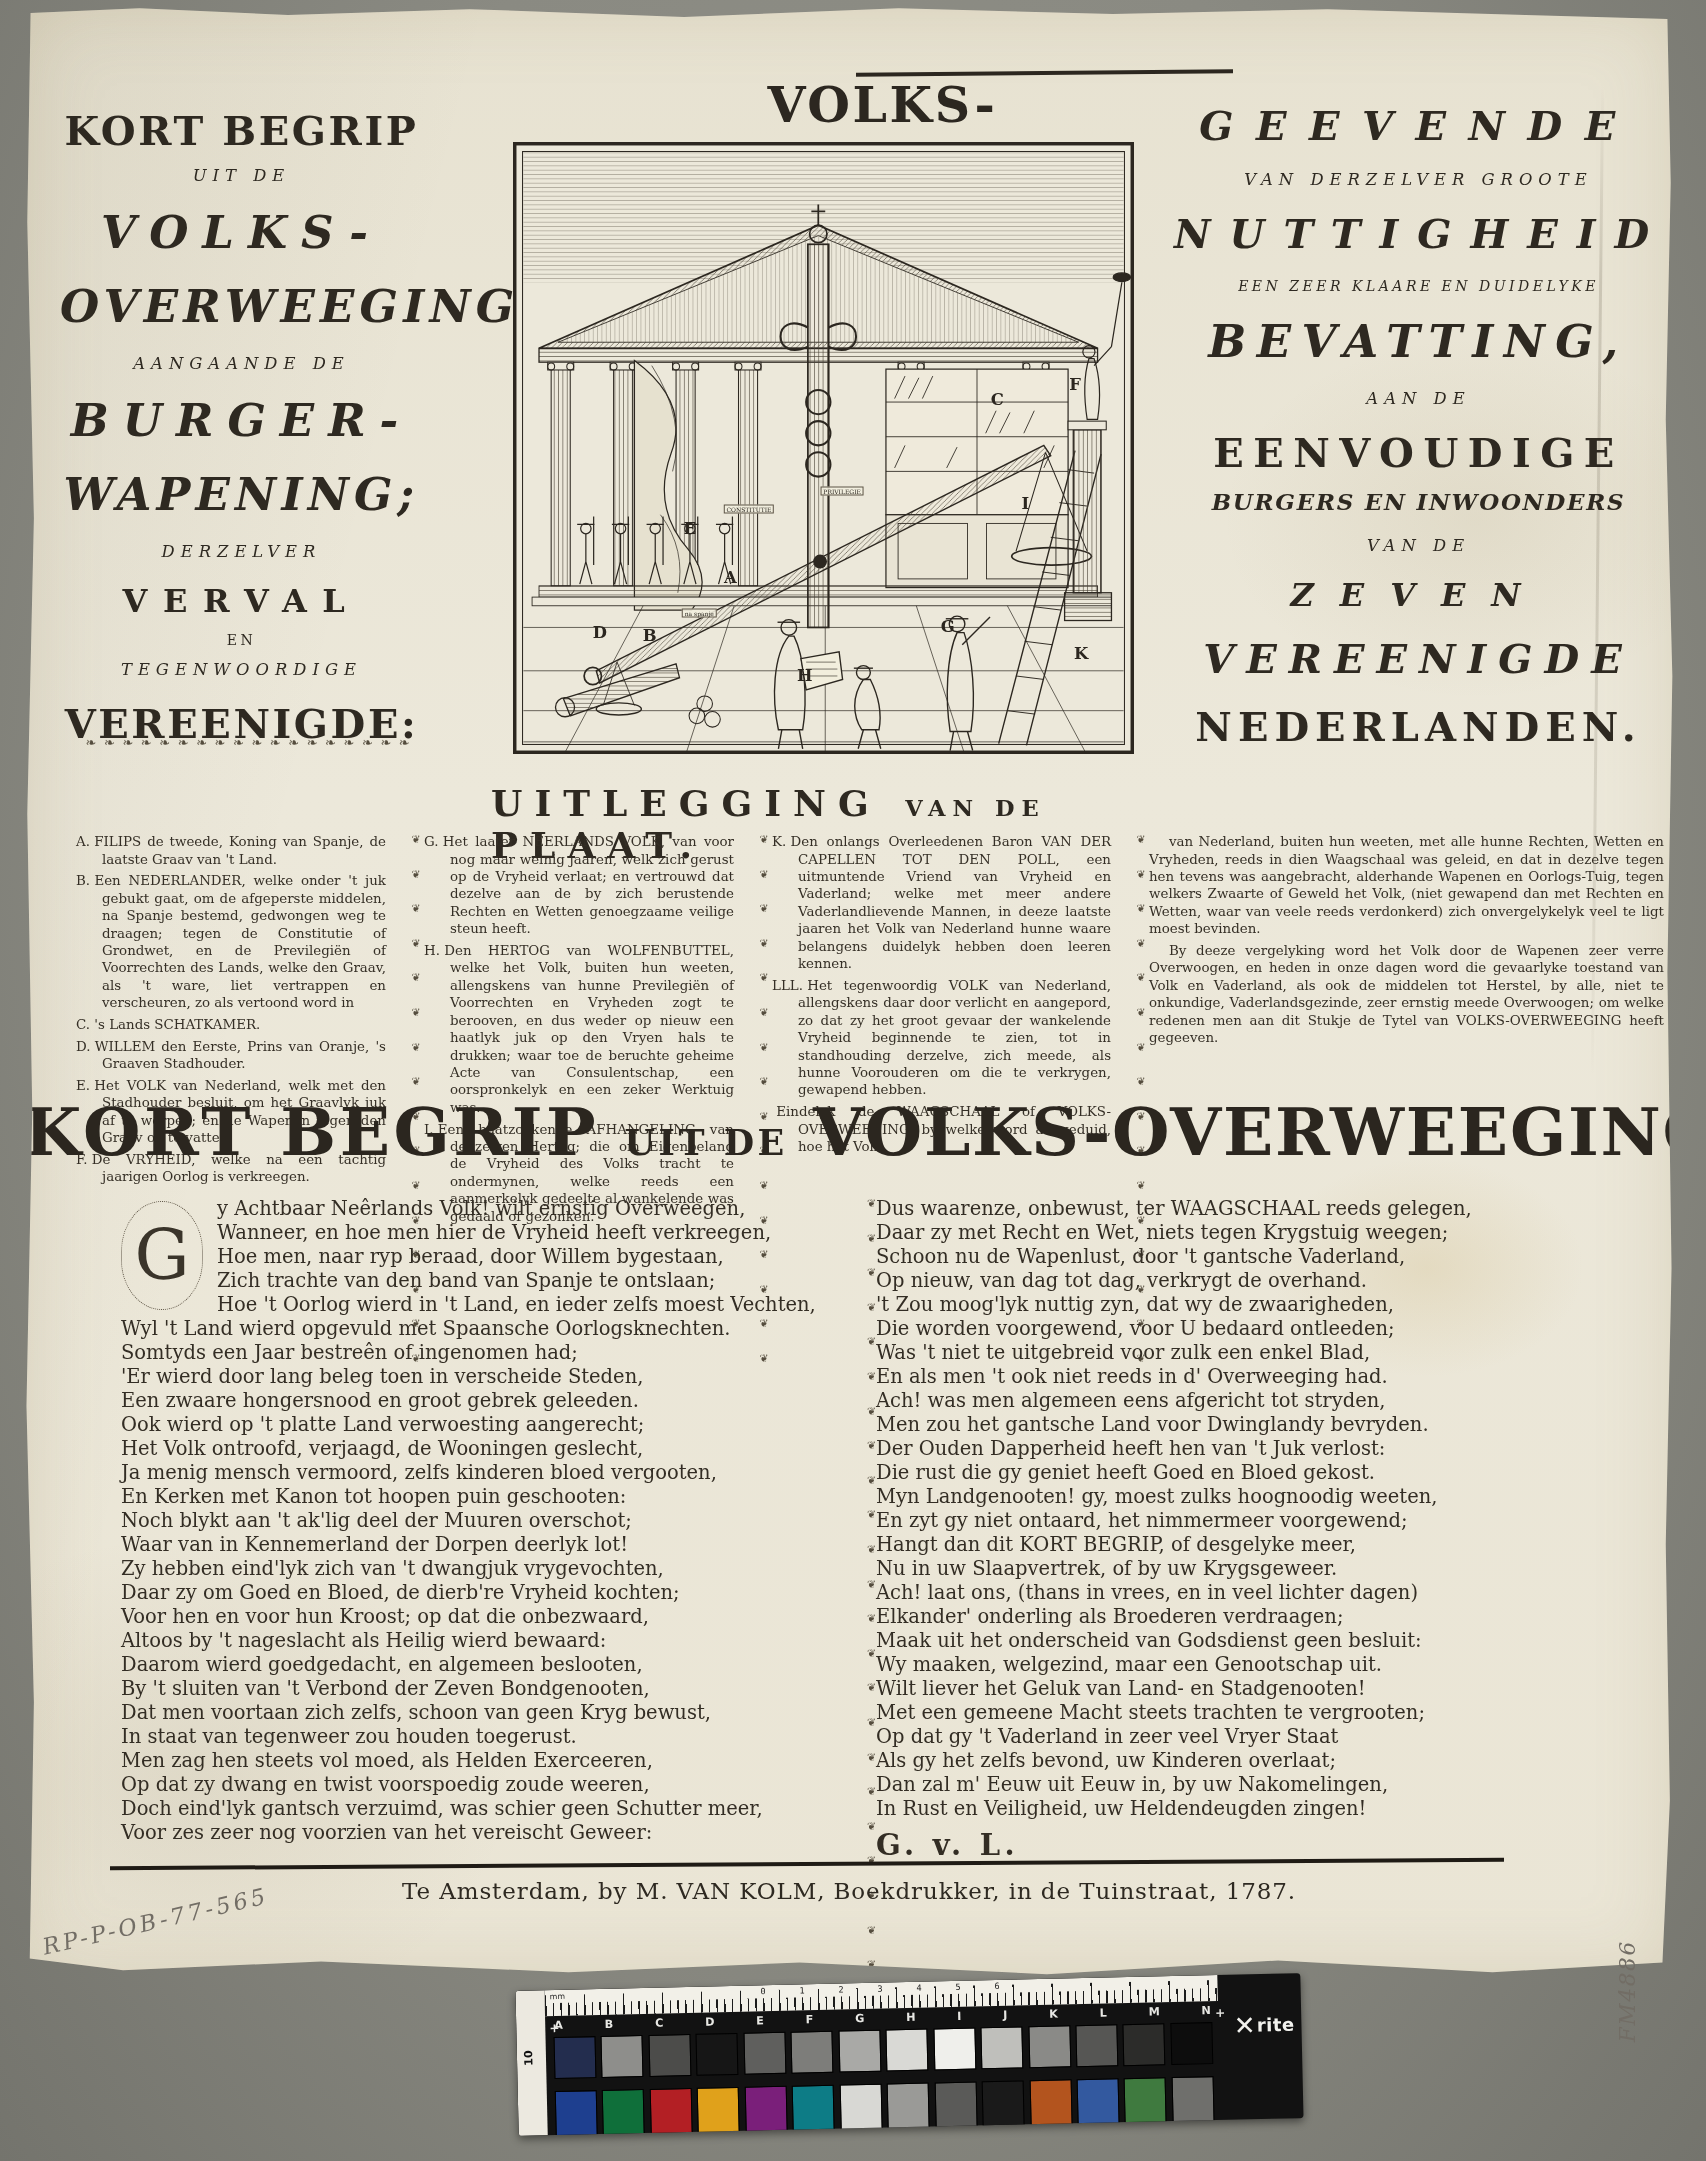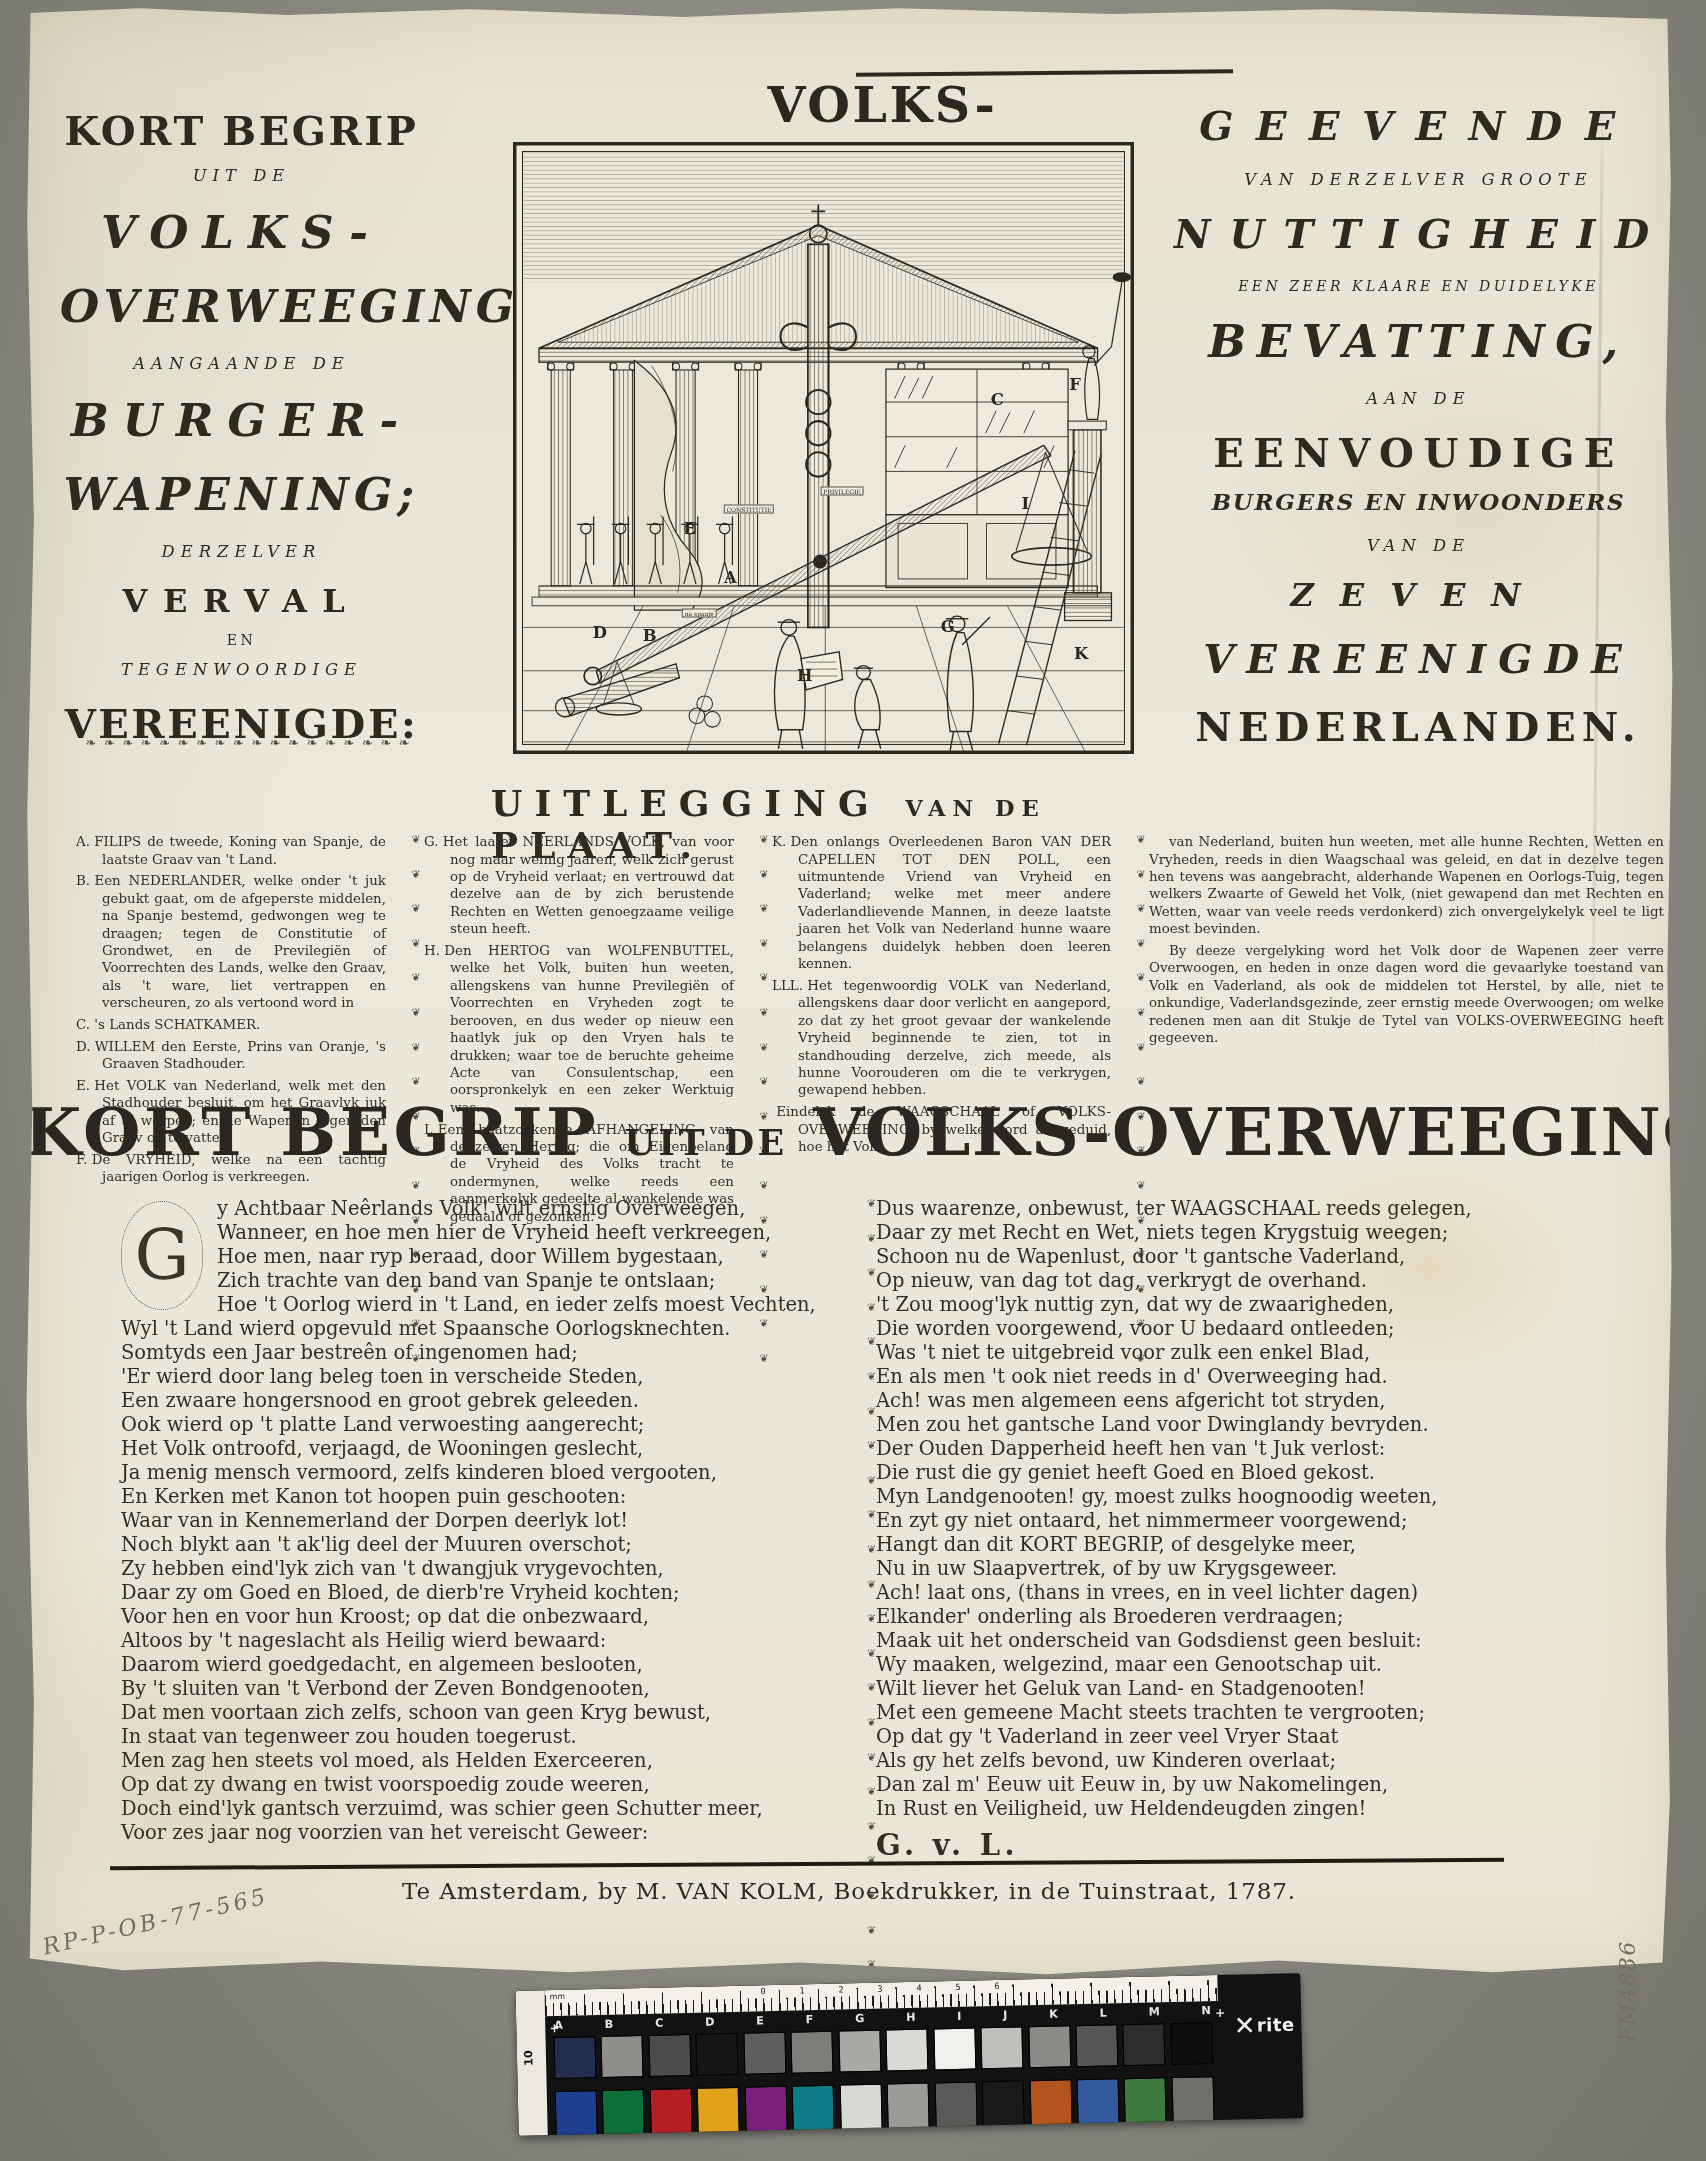--- a/index.html
+++ b/index.html
@@ -371,34 +371,34 @@
             <div class="pline">Zich trachte van den band van Spanje te ontslaan;</div>
             <div class="pline">Hoe 't Oorlog wierd in 't Land, en ieder zelfs moest Vechten,</div>
             <div class="pline">Wyl 't Land wierd opgevuld met Spaansche Oorlogsknechten.</div>
             <div class="pline">Somtyds een Jaar bestreên of ingenomen had;</div>
             <div class="pline">'Er wierd door lang beleg toen in verscheide Steden,</div>
             <div class="pline">Een zwaare hongersnood en groot gebrek geleeden.</div>
             <div class="pline">Ook wierd op 't platte Land verwoesting aangerecht;</div>
             <div class="pline">Het Volk ontroofd, verjaagd, de Wooningen geslecht,</div>
             <div class="pline">Ja menig mensch vermoord, zelfs kinderen bloed vergooten,</div>
             <div class="pline">En Kerken met Kanon tot hoopen puin geschooten:</div>
+            <div class="pline">Noch blykt aan 't ak'lig deel der Muuren overschot;</div>
             <div class="pline">Waar van in Kennemerland der Dorpen deerlyk lot!</div>
-            <div class="pline">Noch blykt aan 't ak'lig deel der Muuren overschot;</div>
             <div class="pline">Zy hebben eind'lyk zich van 't dwangjuk vrygevochten,</div>
             <div class="pline">Daar zy om Goed en Bloed, de dierb're Vryheid kochten;</div>
             <div class="pline">Voor hen en voor hun Kroost; op dat die onbezwaard,</div>
             <div class="pline">Altoos by 't nageslacht als Heilig wierd bewaard:</div>
             <div class="pline">Daarom wierd goedgedacht, en algemeen beslooten,</div>
             <div class="pline">By 't sluiten van 't Verbond der Zeven Bondgenooten,</div>
             <div class="pline">Dat men voortaan zich zelfs, schoon van geen Kryg bewust,</div>
             <div class="pline">In staat van tegenweer zou houden toegerust.</div>
             <div class="pline">Men zag hen steets vol moed, als Helden Exerceeren,</div>
             <div class="pline">Op dat zy dwang en twist voorspoedig zoude weeren,</div>
             <div class="pline">Doch eind'lyk gantsch verzuimd, was schier geen Schutter meer,</div>
-            <div class="pline">Voor zes jaar nog voorzien van het vereischt Geweer:</div>
+            <div class="pline">Voor zes zeer nog voorzien van het vereischt Geweer:</div>
           </div>
       </div>
       <div class="orn-v orn">❦ ❦ ❦ ❦ ❦ ❦ ❦ ❦ ❦ ❦ ❦ ❦ ❦ ❦ ❦ ❦ ❦ ❦ ❦ ❦ ❦ ❦ ❦ ❦ ❦ ❦ ❦ ❦ ❦ ❦ ❦ ❦ ❦ ❦ ❦ ❦ ❦ ❦</div>
       <div class="pcol">
         <div>
 
         <div class="pline">Dus waarenze, onbewust, ter WAAGSCHAAL reeds gelegen,</div>
             <div class="pline">Daar zy met Recht en Wet, niets tegen Krygstuig weegen;</div>
             <div class="pline">Schoon nu de Wapenlust, door 't gantsche Vaderland,</div>
             <div class="pline">Op nieuw, van dag tot dag, verkrygt de overhand.</div>

